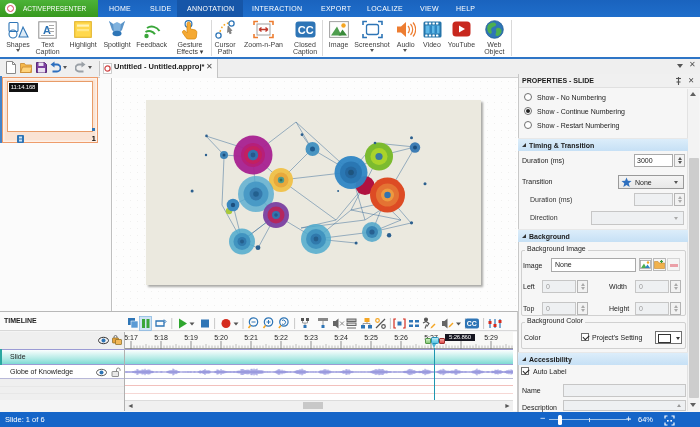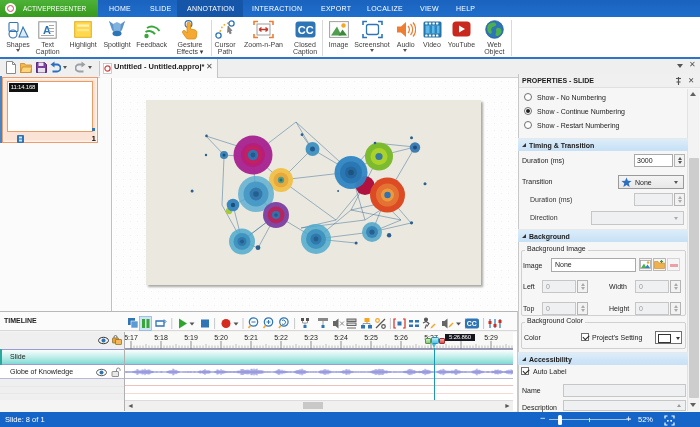--- a/index.html
+++ b/index.html
@@ -765,27 +765,27 @@
 <div class="abs" style="left:445px;top:333.5px;width:30px;height:7px;background:#15151f;color:#fff;font-size:6px;line-height:7px;text-align:center;letter-spacing:-.2px">5:26.860</div>
 <div class="abs" style="left:513px;top:332px;width:4px;height:79px;background:#fff"></div>
 <div class="abs" style="left:124px;top:332px;width:1px;height:79px;background:#b0b0b0"></div>
 
 <div class="abs" style="left:125px;top:400px;width:388px;height:11px;background:#f0f0f0;border-top:1px solid #dcdcdc"></div>
 <div class="abs" style="left:127px;top:402px;font-size:7px;color:#555;line-height:8px">◄</div>
 <div class="abs" style="left:504px;top:402px;font-size:7px;color:#555;line-height:8px">►</div>
 <div class="abs" style="left:303px;top:402px;width:20px;height:7px;background:#c8c8c8"></div>
 
 <div class="abs" style="left:0;top:412px;width:700px;height:15px;background:#1565c8"></div>
-<div class="abs" style="left:5px;top:415px;font-size:7.5px;color:#fff">Slide: 8 of 1</div>
+<div class="abs" style="left:5px;top:415px;font-size:7.5px;color:#fff">Slide: 1 of 6</div>
 <div class="abs" style="left:540px;top:413px;font-size:9px;color:#fff">−</div>
 <div class="abs" style="left:549px;top:419px;width:82px;height:1px;background:#9fc2e8"></div>
 <div class="abs" style="left:589px;top:417.5px;width:1px;height:4px;background:#cfe0f5"></div>
 <div class="abs" style="left:558px;top:414.5px;width:3.5px;height:10px;background:#fff;border-radius:1.5px"></div>
 <div class="abs" style="left:626px;top:413.5px;font-size:9px;color:#fff">+</div>
-<div class="abs" style="left:638px;top:415px;font-size:7.5px;color:#fff">52%</div>
+<div class="abs" style="left:638px;top:415px;font-size:7.5px;color:#fff">64%</div>
 <div class="abs" style="left:664px;top:414.5px;width:11px;height:11px">
   <svg width="11" height="11" viewBox="0 0 11 11">
       <g stroke="#fff" stroke-width="1.2" fill="none">
         <path d="M1 3.5 V1 H3.5 M7.5 1 H10 V3.5 M10 7.5 V10 H7.5 M3.5 10 H1 V7.5"></path>
       </g>
       <rect x="3" y="5" width="1.6" height="1.6" fill="#fff"></rect>
       <rect x="6.4" y="5" width="1.6" height="1.6" fill="#fff"></rect>
     </svg>
 </div>
 

